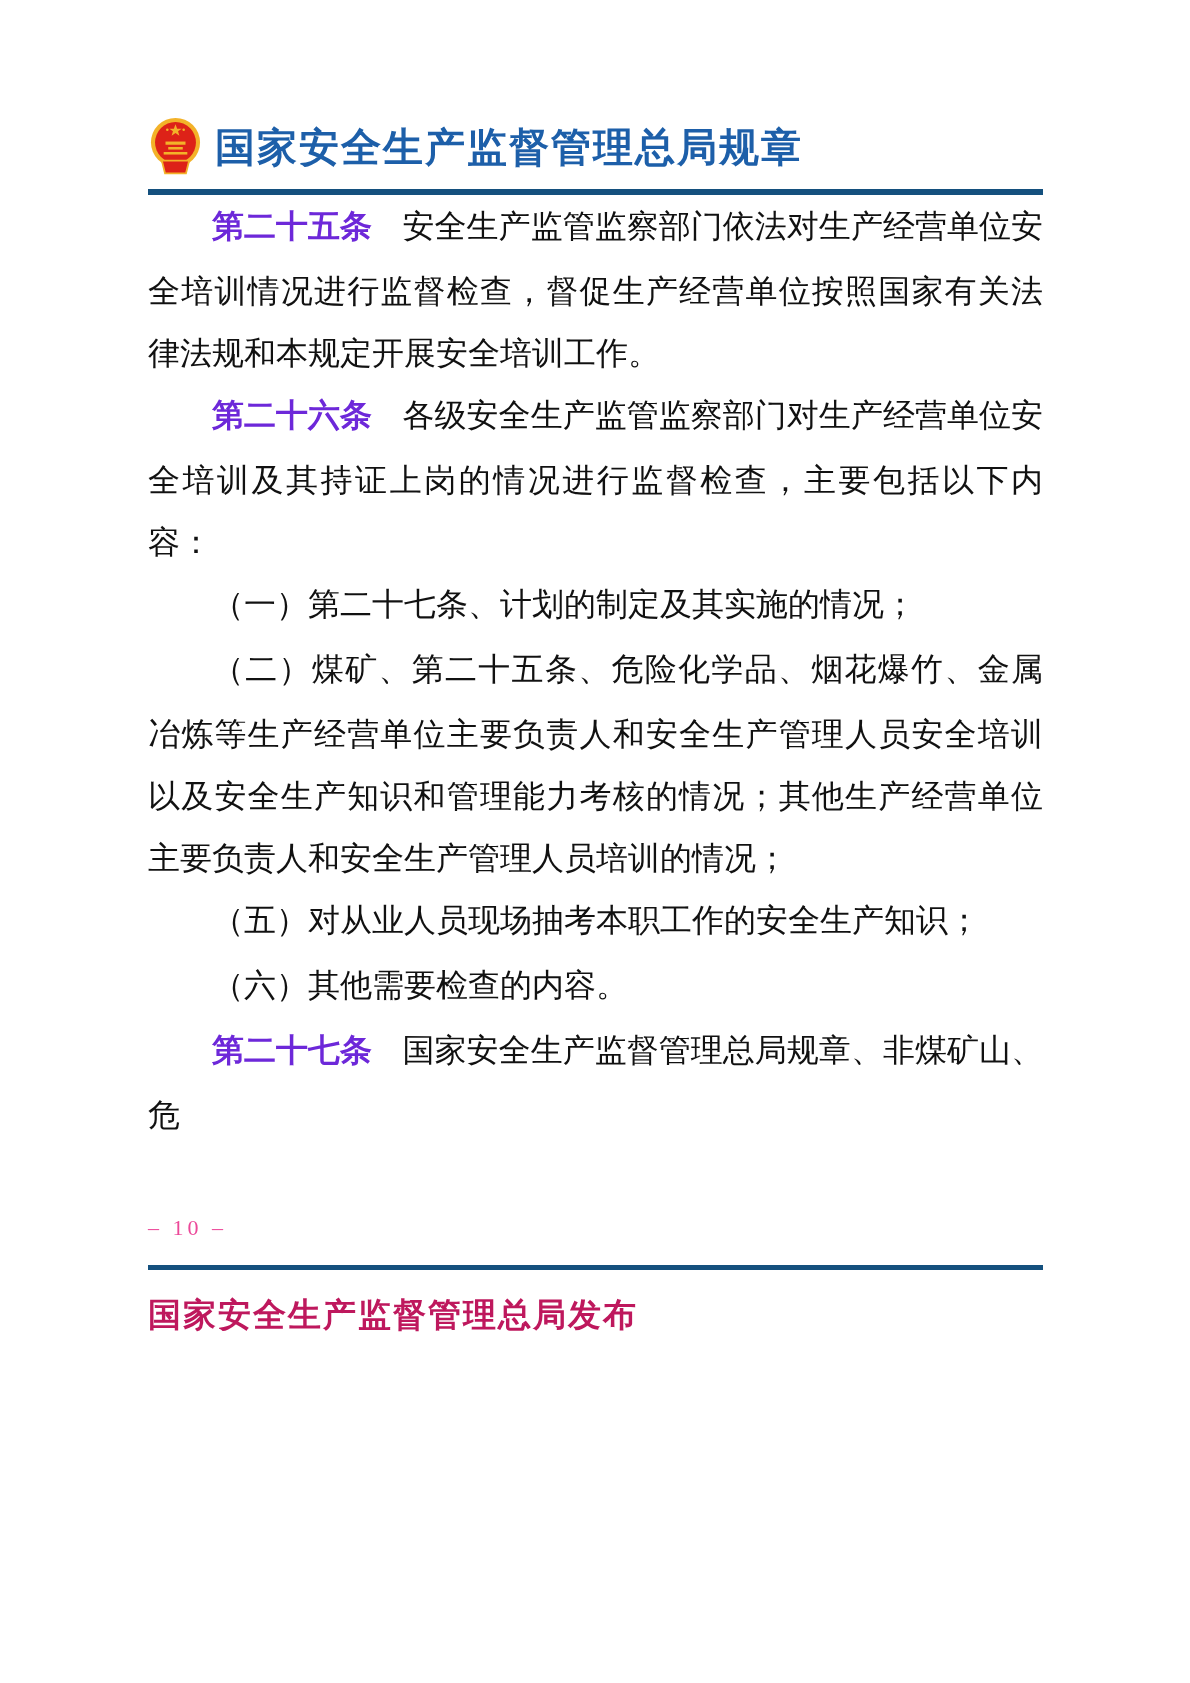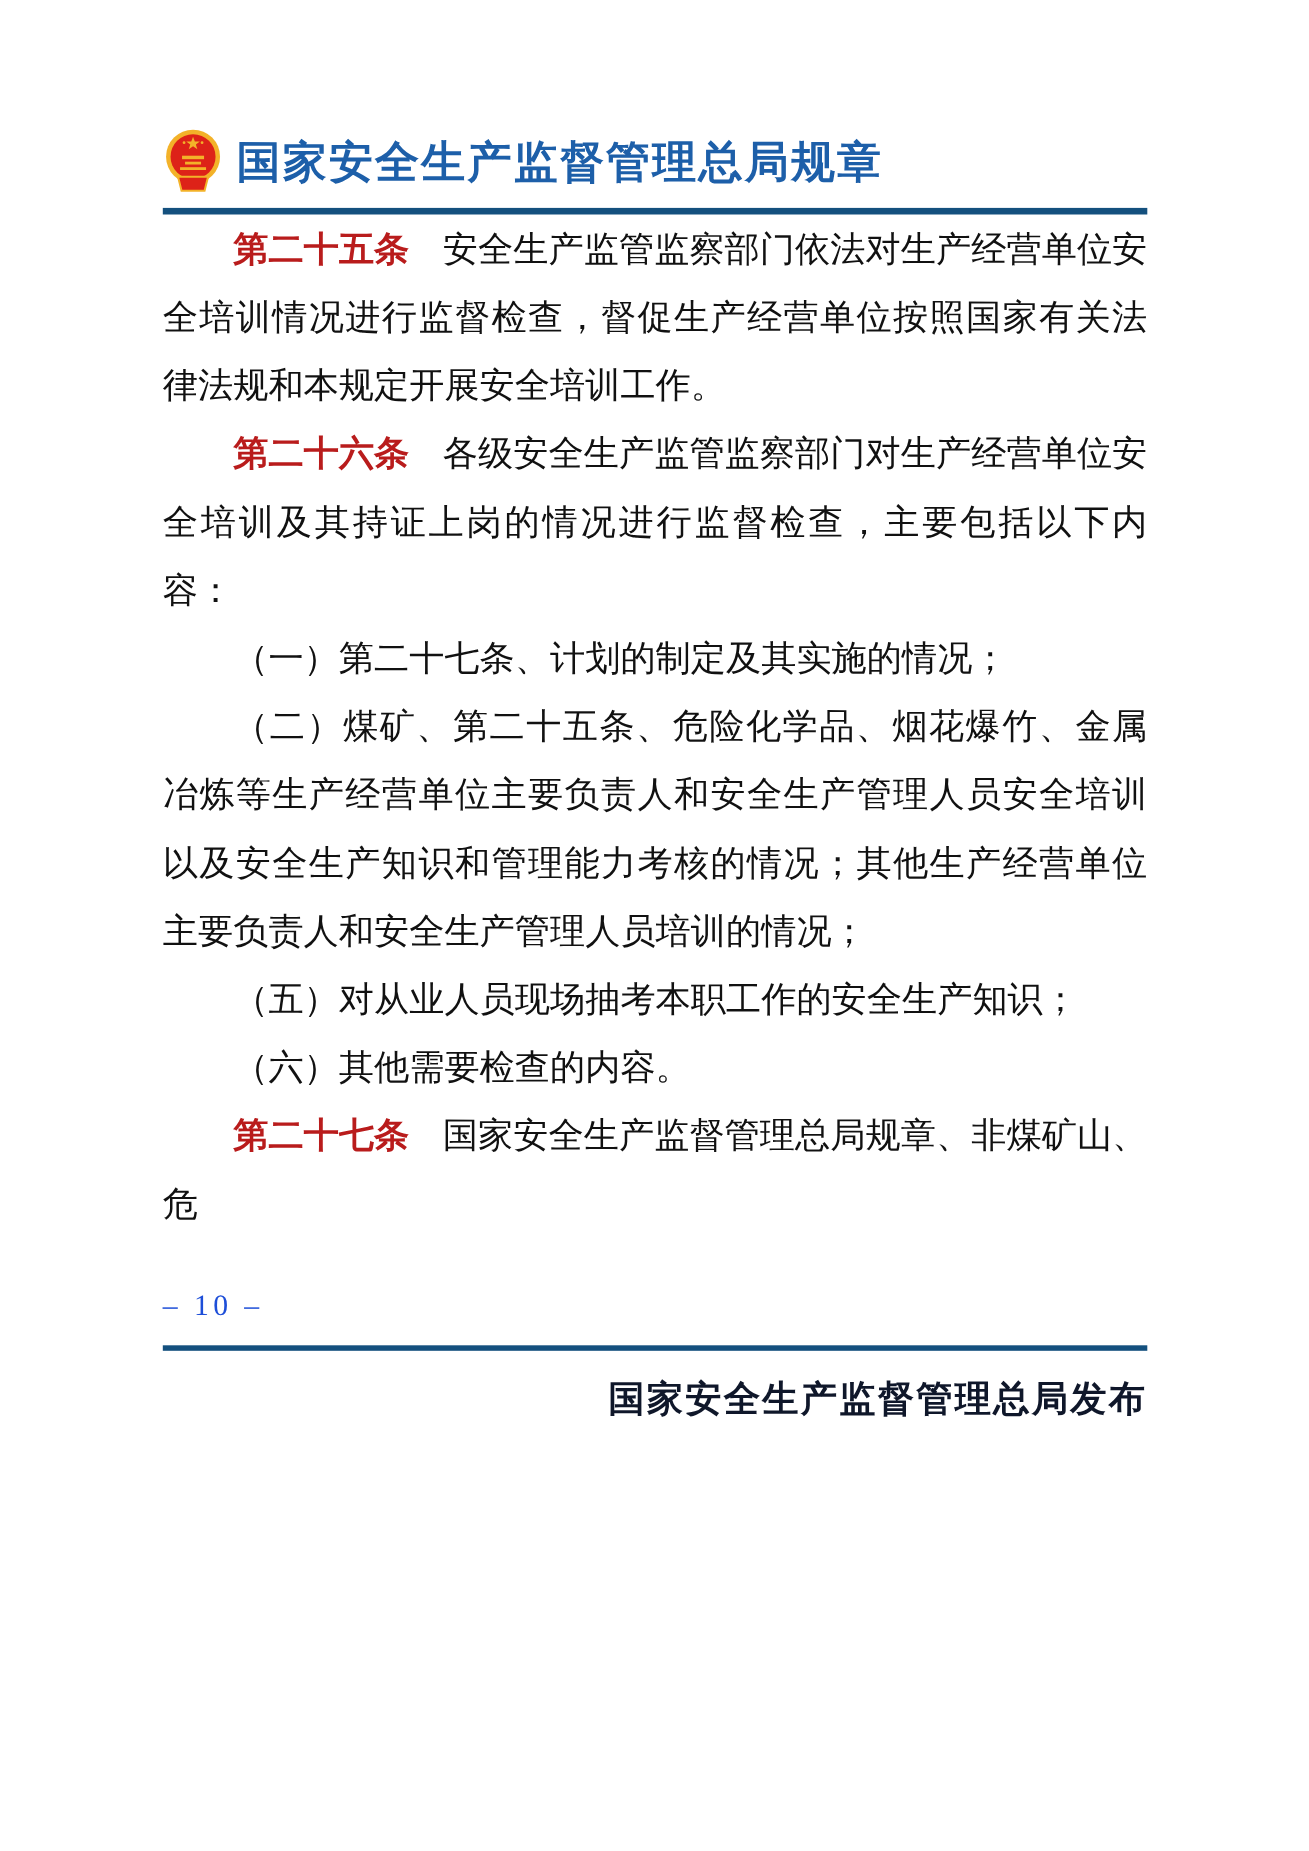--- a/index.html
+++ b/index.html
@@ -47,41 +47,40 @@
     text-align: justify;
     text-justify: inter-character;
     color: #111111;
   }
   .doc-body p {
     margin: 0;
     text-indent: 2em;
   }
   .lead {
     font-weight: 700;
-    font-family: Liberation Serif, serif;
-    color: #b91c1c;
+    font-family: Liberation Mono, monospace;
+    color: #6d28d9;
   }
   .lead:not(:empty) { margin-right: 0.95em; }
   
   .pageno {
-    margin-top: 42px;
-    font-size: 27px;
+    margin-top: 63px;
+    font-size: 22px;
     line-height: 38px;
-    color: #1d4ed8;
+    color: #ec4899;
     letter-spacing: 4px;
     text-align: left;
   }
   .rule.bottom { margin-top: 18px; height: 5px; }
   .publisher {
     margin-top: 22px;
     font-size: 33px;
     line-height: 46px;
     font-weight: 700;
-    color: #0f172a;
-    text-align: right;
+    color: #be185d;
     letter-spacing: 2px;
     font-family: Liberation Serif, serif;
   }
 </style>
 </head>
 <body>
 
 <div class="page">
 
   <div class="hdr">

